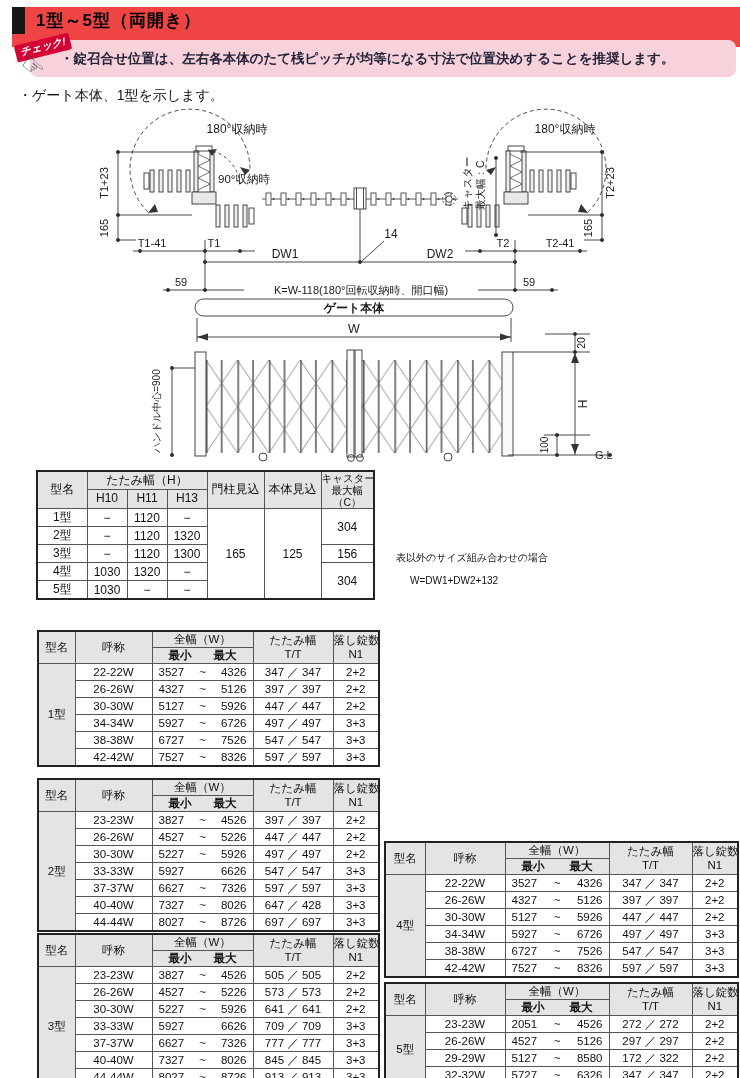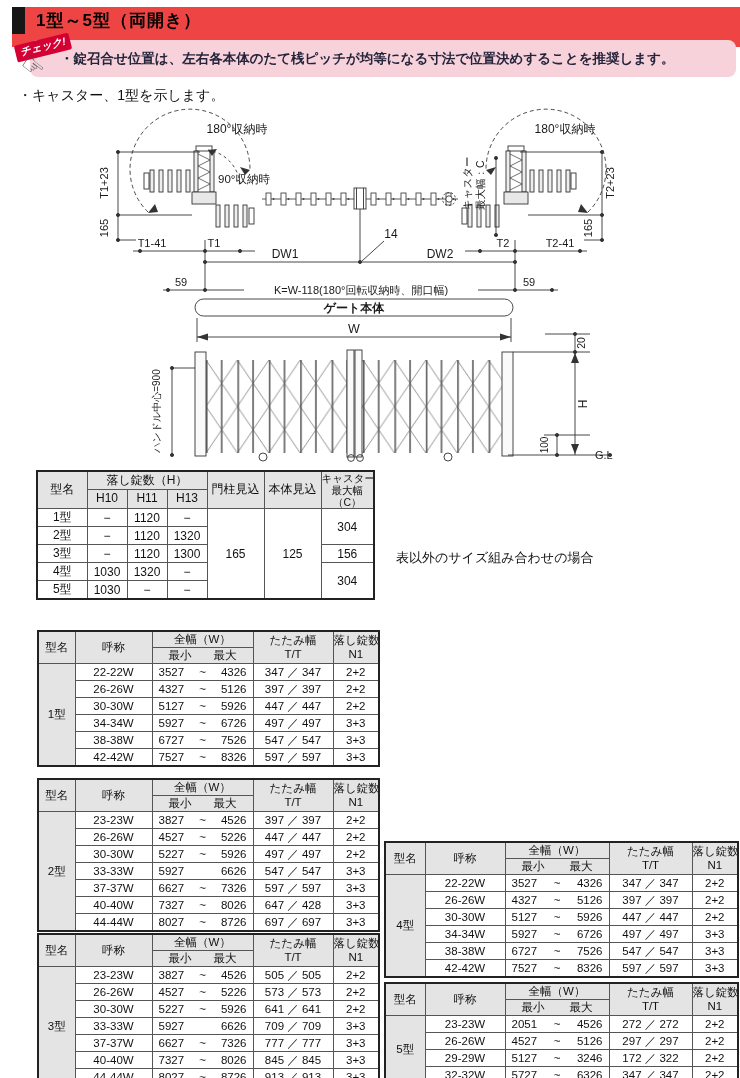--- a/index.html
+++ b/index.html
@@ -29,46 +29,46 @@
   th,td{border:1px solid #555;text-align:center;padding:0;font-weight:normal;overflow:hidden;white-space:nowrap;}
   th{background:#e4e4e4;font-size:11.5px;line-height:1.15;}
   thead th{border-bottom-width:1.5px;}
   td{background:#fff;font-size:11.5px;}
   td.model{background:#e4e4e4;}
   .spec th{font-size:12px;}
   .spec td{height:16px;font-size:12px;}
   .spec .cast{font-size:10.5px;}
   .size-table td{height:16px;}
   .size-table thead tr th{height:15px;}
-  .minmax{display:flex;justify-content:space-between;padding:0 16px;}
+  .minmax{display:flex;justify-content:space-between;padding:0 16px;font-weight:bold;}
   .range{display:flex;justify-content:space-between;padding:0 6px;}
   .range span{display:block;}
 
-  .side-note{position:absolute;left:396px;top:546px;font-size:13px;color:#111;line-height:23px;}
+  .side-note{position:absolute;left:396px;top:546px;font-size:10px;color:#111;line-height:23px;}
   .side-note .ind{padding-left:14px;}
 </style>
 </head>
 <body>
 
 <div id="page">
 
   <div class="hbar">
     <div class="hblock"></div>
     <div class="htitle">1型～5型（両開き）</div>
   </div>
 
   <div class="note">
     <div class="note-text">・錠召合せ位置は、左右各本体のたて桟ピッチが均等になる寸法で位置決めすることを推奨します。</div>
   </div>
   <div class="check-icon">
     <div class="check-ribbon">チェック!</div>
     <div class="check-hand">☞</div>
   </div>
 
-  <div class="design-note">・キャスター、1型を示します。</div>
+  <div class="design-note">・ゲート本体、1型を示します。</div>
 
   <svg id="diagram" width="740" height="364" viewBox="0 104 740 364">
     <defs>
       <pattern id="chainpat" x="262" y="192" width="15" height="14" patternUnits="userSpaceOnUse">
         <line x1="0" y1="7" x2="4" y2="7" stroke="#444" stroke-width="0.9"></line>
         <line x1="9" y1="7" x2="15" y2="7" stroke="#444" stroke-width="0.9"></line>
         <rect x="4" y="1" width="5" height="12" fill="#fff" stroke="#444" stroke-width="0.9"></rect>
         <circle cx="11.5" cy="7" r="1" fill="#444"></circle>
       </pattern>
       <pattern id="lat" x="206" y="360" width="31.4" height="46.5" patternUnits="userSpaceOnUse">
@@ -261,21 +261,21 @@
         <col style="width:40px">
         <col style="width:40px">
         <col style="width:40px">
         <col style="width:57px">
         <col style="width:57px">
         <col style="width:53px">
       </colgroup>
     <thead>
       <tr>
         <th rowspan="2" style="height:26px">型名</th>
-        <th colspan="3">落し錠数（H）</th>
+        <th colspan="3">たたみ幅（H）</th>
         <th rowspan="2">門柱見込</th>
         <th rowspan="2">本体見込</th>
         <th rowspan="2" class="cast">
           <div>キャスター</div>
           <div>最大幅</div>
           <div>（C）</div>
         </th>
       </tr>
       <tr>
         <th style="height:18px">H10</th>
@@ -317,20 +317,21 @@
           <td>5型</td>
           <td>1030</td>
           <td>−</td>
           <td>−</td>
         </tr>
     </tbody>
   </table>
 
   <div class="side-note">
     <div>表以外のサイズ組み合わせの場合</div>
+    <div class="ind">W=DW1+DW2+132</div>
   </div>
 
   <table class="size-table" style="left:37px;top:630px;width:341px;">
     <colgroup>
         <col style="width:37px">
         <col style="width:77px">
         <col style="width:101px">
         <col style="width:80px">
         <col style="width:46px">
       </colgroup>
@@ -838,21 +839,21 @@
           </td>
           <td>297 ／ 297</td>
           <td>2+2</td>
         </tr>
       <tr>
           <td>29-29W</td>
           <td>
             <div class="range">
               <span>5127</span>
               <span>~</span>
-              <span>3246</span>
+              <span>8580</span>
             </div>
           </td>
           <td>172 ／ 322</td>
           <td>2+2</td>
         </tr>
       <tr>
           <td>32-32W</td>
           <td>
             <div class="range">
               <span>5727</span>

